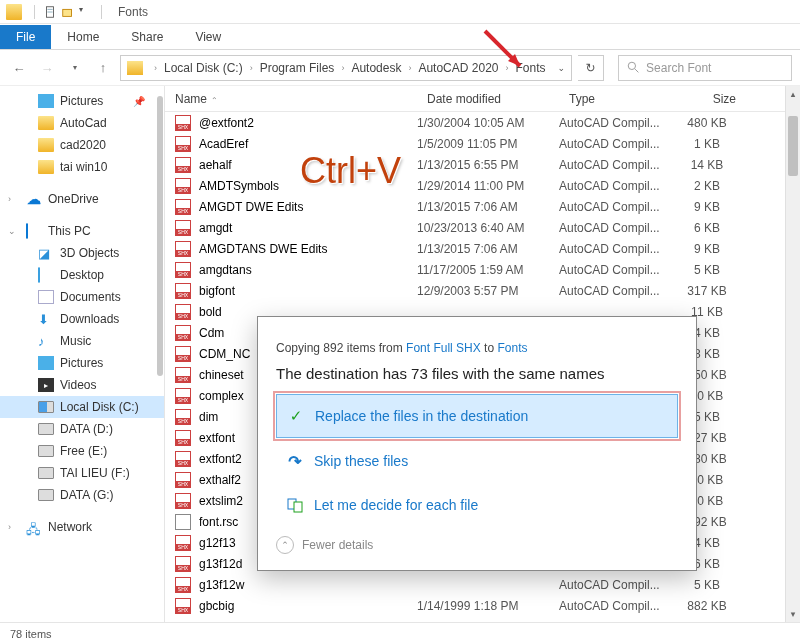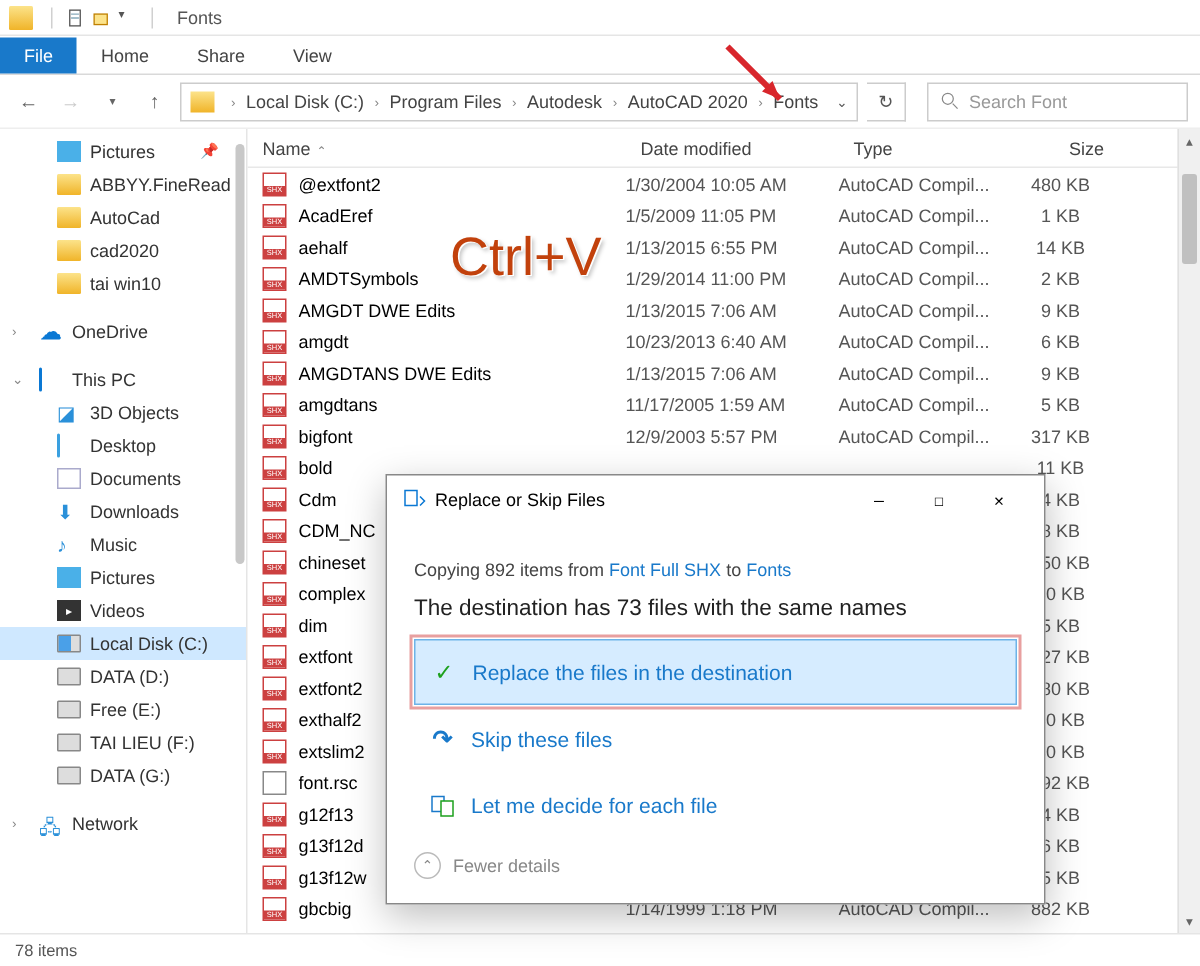--- a/index.html
+++ b/index.html
@@ -156,24 +156,20 @@
 <div class="main">
 
   <div class="sidebar">
     <div class="sb-item l1">
         <span class="sb-ico ico-pic"></span>
         <span>Pictures</span>
         <span class="pin">📌</span>
       </div>
     <div class="sb-item l1">
         <span class="sb-ico ico-folder"></span>
-        <span>ABBYY.FineRead</span>
-      </div>
-    <div class="sb-item l1">
-        <span class="sb-ico ico-folder"></span>
         <span>AutoCad</span>
       </div>
     <div class="sb-item l1">
         <span class="sb-ico ico-folder"></span>
         <span>cad2020</span>
       </div>
     <div class="sb-item l1">
         <span class="sb-ico ico-folder"></span>
         <span>tai win10</span>
       </div>
@@ -437,33 +433,20 @@
 
 <div class="overlay-label">Ctrl+V</div>
 <div class="arrow">
   <svg viewBox="0 0 50 50">
       <path d="M5 5 L40 40" stroke="#d8262c" stroke-width="4" fill="none"></path>
       <path d="M40 40 L28 35 L35 28 Z" fill="#d8262c"></path>
     </svg>
 </div>
 
 <div class="dialog">
-  <div class="dlg-title">
-    <span class="dlg-ico">
-        <svg viewBox="0 0 16 16" width="16" height="16">
-          <rect x="2" y="2" width="8" height="10" fill="none" stroke="#0a78d4"></rect>
-          <path d="M12 6l3 3-3 3" fill="none" stroke="#0a78d4"></path>
-        </svg>
-      </span>
-    <span>Replace or Skip Files</span>
-    <span class="spacer"></span>
-    <span class="wbtn">—</span>
-    <span class="wbtn">☐</span>
-    <span class="wbtn">✕</span>
-  </div>
   <div class="dlg-body">
     <div class="dlg-copying">
       <span>Copying 892 items from </span><span class="link">Font Full SHX</span><span> to </span><span class="link">Fonts</span>
     </div>
     <div class="dlg-msg">The destination has 73 files with the same names</div>
     <div class="dlg-opt hl">
       <span class="oico check">✓</span>
       <span>Replace the files in the destination</span>
     </div>
     <div class="dlg-opt">

